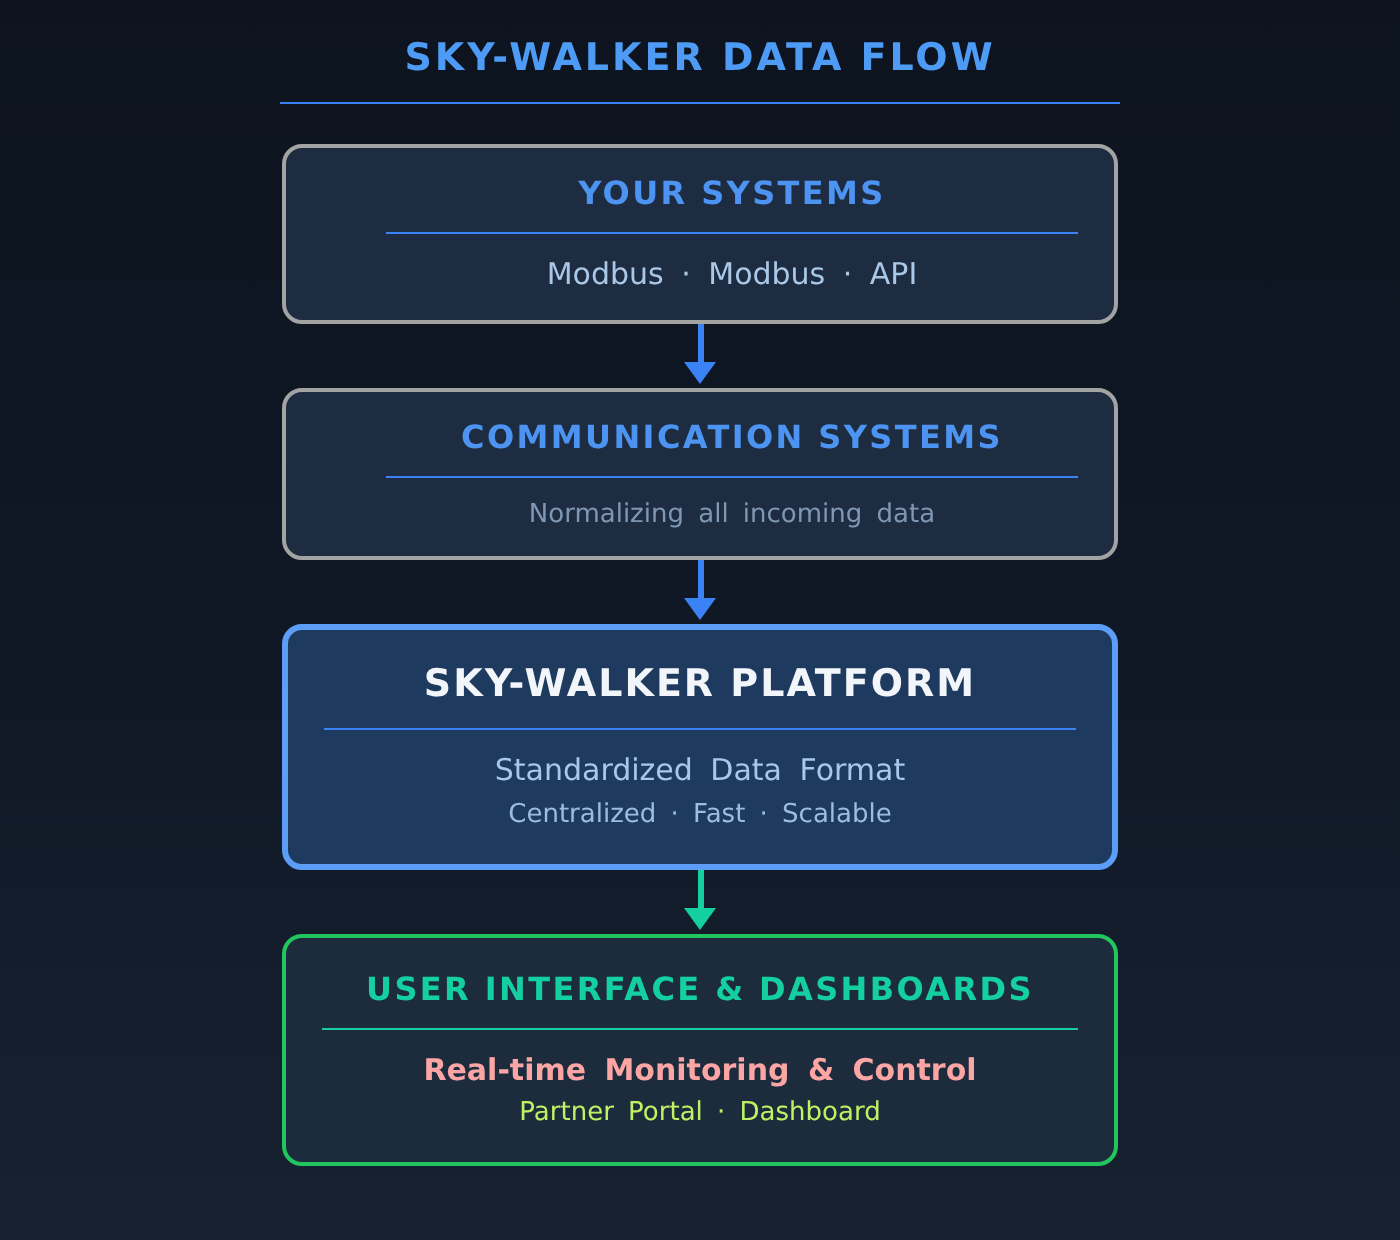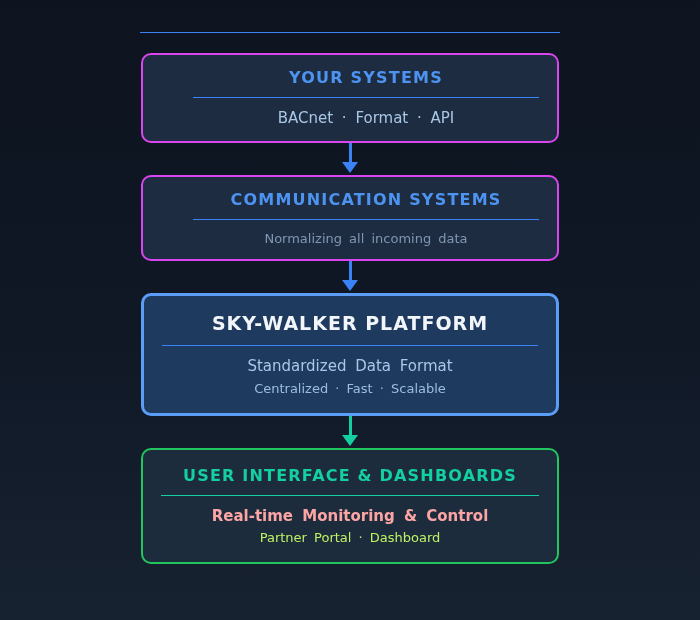--- a/index.html
+++ b/index.html
@@ -37,21 +37,21 @@
   }
   .card {
     width: 418px;
     box-sizing: border-box;
     border-radius: 10px;
     text-align: center;
     padding: 13px 16px 12px 16px;
   }
   .card.blue {
     background: #1d2c40;
-    border: 2px solid #d946ef;
+    border: 2px solid #a3a3a3;
     padding-left: 48px;
   }
   .card.platform {
     background: #1e3a5e;
     border: 3px solid #5c9df8;
     padding: 16px 16px 15px 16px;
   }
   .card.teal {
     background: #1c2c3d;
     border: 2px solid #22c55e;
@@ -110,26 +110,27 @@
   .connector.blue .connector-line { background: #3b82f6; }
   .connector.blue .connector-head { border-top-color: #3b82f6; }
   .connector.teal .connector-line { background: #14d0a0; }
   .connector.teal .connector-head { border-top-color: #14d0a0; }
 </style>
 </head>
 <body>
 
 <div class="stage">
 
+  <div class="diagram-title">SKY-WALKER DATA FLOW</div>
   <div class="title-underline"></div>
 
   <div class="card blue">
     <div class="card-title">YOUR SYSTEMS</div>
     <div class="card-sep"></div>
-    <div class="card-line1">BACnet · Format · API</div>
+    <div class="card-line1">Modbus · Modbus · API</div>
   </div>
 
   <div class="connector blue">
     <div class="connector-line"></div>
     <div class="connector-head"></div>
   </div>
 
   <div class="card blue">
     <div class="card-title">COMMUNICATION SYSTEMS</div>
     <div class="card-sep"></div>

